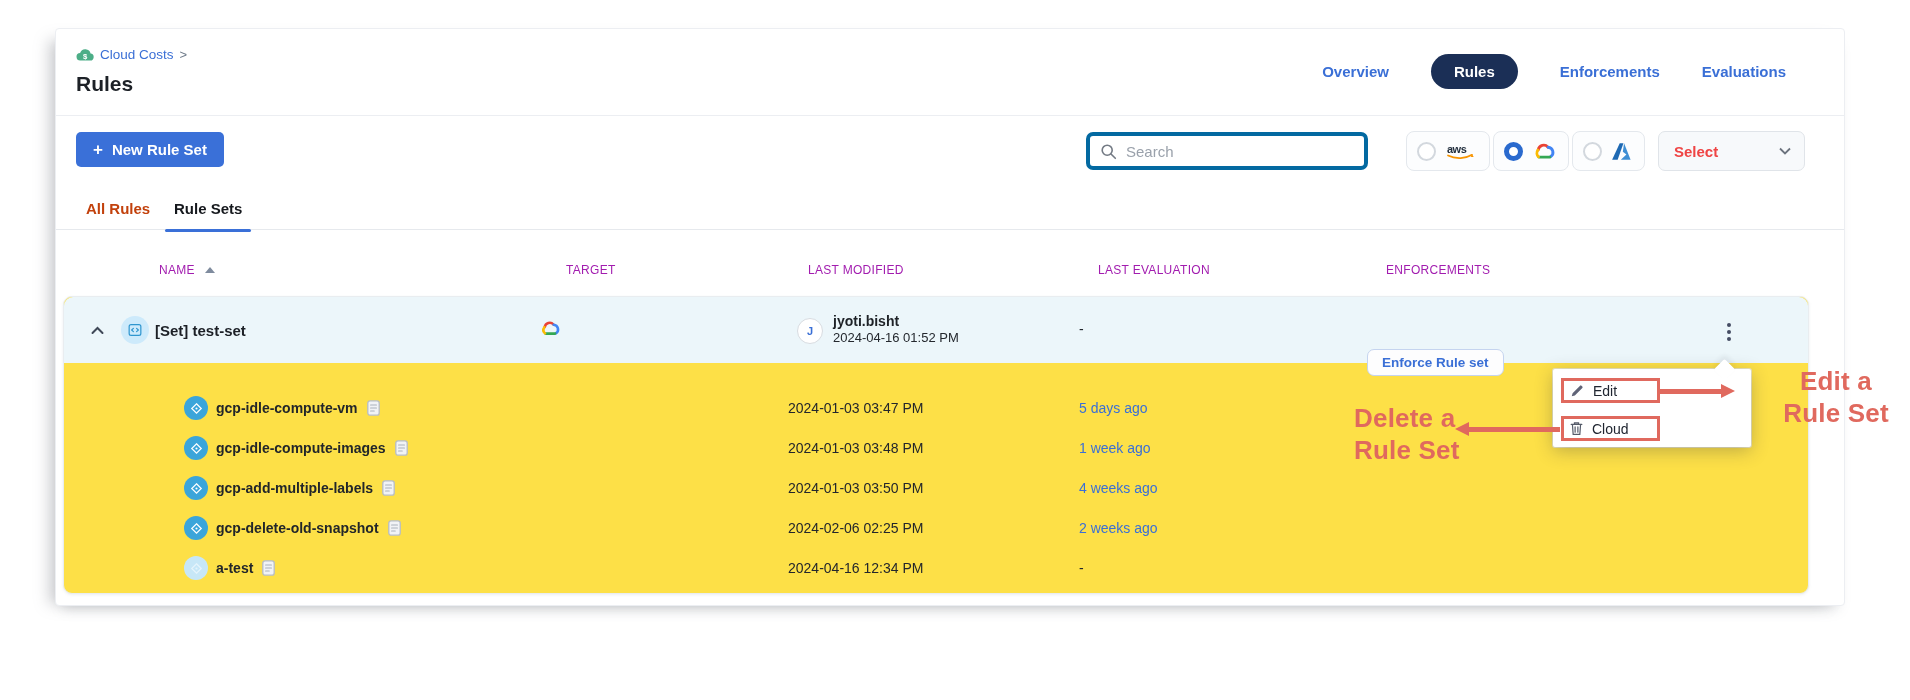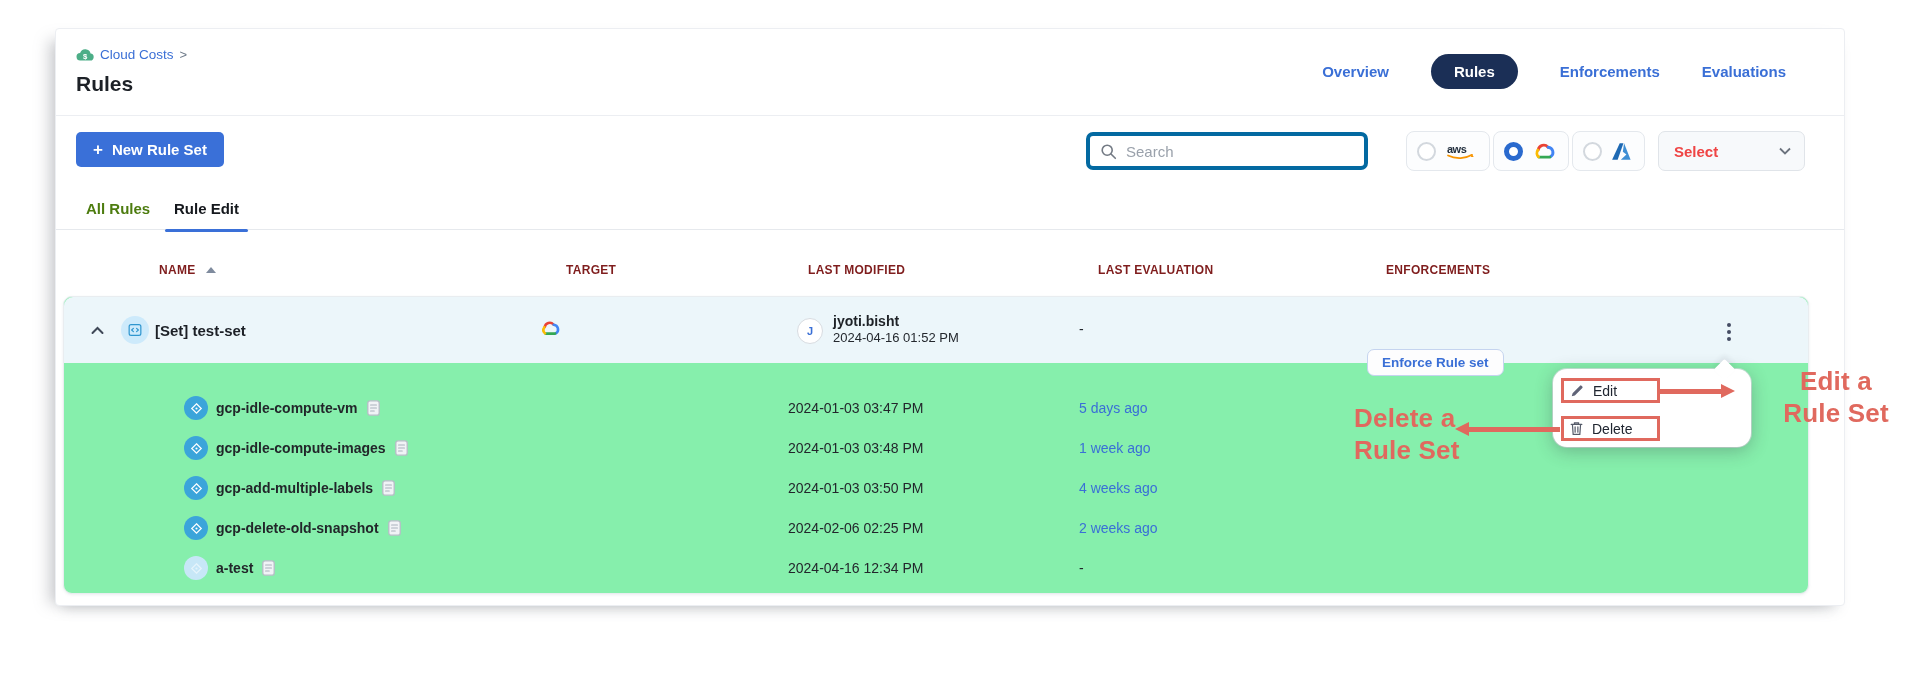--- a/index.html
+++ b/index.html
@@ -45,40 +45,40 @@
   .radio.selected { border: 5.5px solid #2a6ace; }
   .select-control { position: absolute; left: 1602px; top: 15px; width: 147px; height: 40px;
     background: #f7f9fb; border: 1px solid #e0e4e9; border-radius: 7px; cursor: pointer;
     display: flex; align-items: center; justify-content: space-between; padding: 0 13px 0 15px; }
   .select-control .sel-label { font-size: 15px; font-weight: 600; color: #ef4444; }
 
   
   .tabbar { position: absolute; left: 0; top: 157px; width: 100%; height: 44px;
     border-bottom: 1px solid #e6e9ed; }
   .tab { position: absolute; top: 0; height: 44px; display: flex; align-items: center;
-    font-size: 15px; font-weight: 600; color: #4d7c0f; cursor: pointer; }
+    font-size: 15px; font-weight: 600; color: #c2410c; cursor: pointer; }
   .tab-all { left: 30px; }
   .tab-sets { left: 118px; font-weight: 700; color: #15181d; }
   .tab.active::after { content: ""; position: absolute; left: -9px; right: -9px; bottom: -2px;
     height: 3px; background: #3a70d8; border-radius: 2px; }
 
   
   .thead { position: absolute; left: 0; top: 225px; width: 100%; height: 42px; }
-  .th { position: absolute; top: 9px; font-size: 12px; font-weight: 700; color: #7f1d1d;
+  .th { position: absolute; top: 9px; font-size: 12px; font-weight: 400; color: #a21caf;
     letter-spacing: .3px; display: flex; align-items: center; padding-left: 20px; }
   .th-name { left: 83px; cursor: pointer; }
   .th-target { left: 490px; }
   .th-modified { left: 732px; }
   .th-eval { left: 1022px; }
   .th-enforce { left: 1310px; }
   .sort-asc { width: 0; height: 0; border-left: 5px solid transparent; border-right: 5px solid transparent;
     border-bottom: 6px solid #7f8b9e; display: inline-block; margin-left: 10px; }
 
   .group { position: absolute; left: 7px; top: 267px; width: 1746px; height: 298px;
-    background: #86efac; border: 1px solid #e9edf0; border-radius: 9px;
+    background: #fde047; border: 1px solid #e9edf0; border-radius: 9px;
     box-shadow: 0 1px 3px rgba(150,160,170,.18); }
   .group-header { position: absolute; left: 0; top: 0; width: 100%; height: 66px;
     background: #ecf6fa; border-radius: 9px 9px 0 0; cursor: pointer; }
   .expander { position: absolute; left: 24px; top: 24px; width: 18px; height: 18px;
     display: flex; align-items: center; justify-content: center; cursor: pointer; }
   .set-icon { position: absolute; left: 57px; top: 19px; width: 28px; height: 28px; border-radius: 50%;
     background: #cdeafb; display: flex; align-items: center; justify-content: center; }
   .set-name { position: absolute; left: 91px; top: 25px; font-size: 15px; font-weight: 700; color: #1c2026; }
   .gh-target { position: absolute; left: 474px; top: 22px; }
   .avatar { position: absolute; left: 733px; top: 21px; width: 26px; height: 26px; border-radius: 50%;
@@ -106,21 +106,21 @@
   .r-name { font-size: 14px; font-weight: 700; color: #22262a; }
   .doc-icon { display: flex; cursor: pointer; }
   .r-modified { position: absolute; left: 724px; top: 50%; transform: translateY(-50%);
     font-size: 14px; color: #23262c; }
   .r-eval { position: absolute; left: 1015px; top: 50%; transform: translateY(-50%);
     font-size: 14px; color: #22262c; }
   .r-eval.eval-link { color: #3a6fd6; cursor: pointer; }
 
   
   .popup { position: absolute; left: 1497px; top: 340px; width: 198px; height: 78px;
-    background: #fff; border-radius: 14px; z-index: 20;
+    background: #fff; border-radius: 2px; z-index: 20;
     box-shadow: 0 4px 18px rgba(45,50,60,.30), 0 0 0 1px rgba(228,231,235,.7); }
   .popup-caret { position: absolute; left: 164px; top: -7px; width: 15px; height: 15px;
     background: #fff; transform: rotate(45deg); border-radius: 2px;
     box-shadow: -3px -3px 5px rgba(40,45,55,.07); }
   .menu-item { position: absolute; left: 8px; width: 99px; height: 25px;
     border: 3px solid #e0695e; display: flex; align-items: center; gap: 9px; padding-left: 6px;
     background: #fff; cursor: pointer; }
   .mi-edit { top: 9px; }
   .mi-delete { top: 47px; }
   .menu-item .mi-label { font-size: 14px; font-weight: 500; color: #202631; }
@@ -212,21 +212,21 @@
       <span style="display:flex;">
         <svg width="12" height="8" viewBox="0 0 12 8" fill="none" stroke="#6c737e" stroke-width="1.8">
             <path d="M1 1.5l5 5 5-5"></path>
           </svg>
       </span>
     </div>
   </div>
 
   <div class="tabbar">
     <div class="tab tab-all">All Rules</div>
-    <div class="tab tab-sets active">Rule Edit</div>
+    <div class="tab tab-sets active">Rule Sets</div>
   </div>
 
   <div class="thead">
     <div class="th th-name">
       <span>NAME</span>
       <span class="sort-asc"></span>
     </div>
     <div class="th th-target">TARGET</div>
     <div class="th th-modified">LAST MODIFIED</div>
     <div class="th th-eval">LAST EVALUATION</div>
@@ -381,21 +381,21 @@
       </span>
       <span class="mi-label">Edit</span>
     </div>
     <div class="menu-item mi-delete">
       <span style="display:flex;">
         <svg width="13" height="15" viewBox="0 0 16 18" fill="none" stroke="#555b69" stroke-width="1.5" stroke-linecap="round">
             <path d="M1.5 4h13M5.5 4V2.2h5V4M3 4l.9 12.3h8.2L13 4"></path>
             <path d="M6.3 7v6.5M9.7 7v6.5"></path>
           </svg>
       </span>
-      <span class="mi-label">Delete</span>
+      <span class="mi-label">Cloud</span>
     </div>
   </div>
 
   <div class="anno anno-edit">
     <div>Edit a</div>
     <div>Rule Set</div>
   </div>
   <div class="anno anno-delete">
     <div>Delete a</div>
     <div>Rule Set</div>

